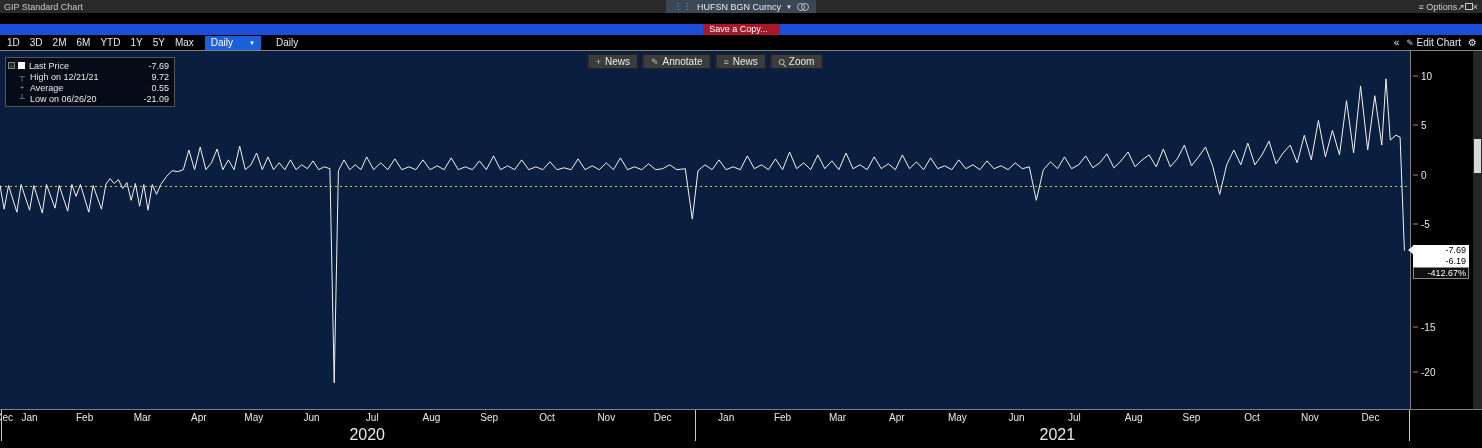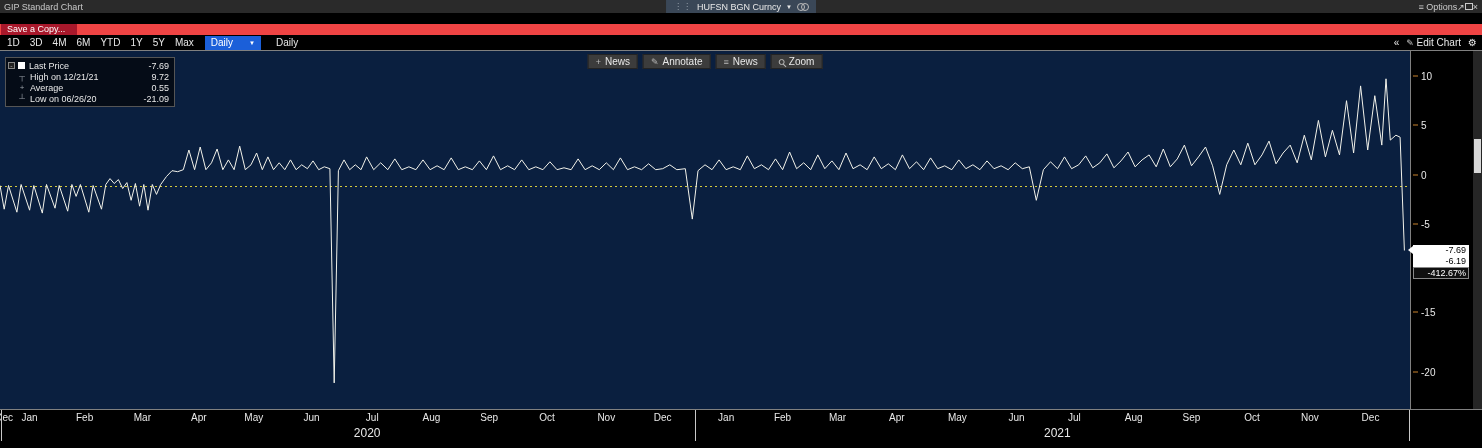--- a/index.html
+++ b/index.html
@@ -18,21 +18,21 @@
   .caret { font-size:6px; }
   .link-icon { display:inline-block; width:11px; height:7px; position:relative; }
   .link-icon::before,.link-icon::after { content:""; position:absolute; top:0; width:6px; height:6px;
     border:1px solid #bbb; border-radius:50%; }
   .link-icon::before { left:0; } .link-icon::after { left:4px; }
   .title-right { margin-left:auto; display:flex; align-items:center; gap:0; font-size:9px; color:#ccc; }
   .title-right > span { cursor:default; }
   .win-box { width:8px; height:7px; border:1px solid #ccc; display:inline-block; }
   
   .gapbar { height:11px; background:#000; }
-  .savebar { height:11px; background:#ef4444; display:flex; }
+  .savebar { height:11px; background:#1d4ed8; display:flex;justify-content:center; }
   .save-btn { background:#a8182b; color:#fff; font-size:9px; border:none; margin-left:1px;
     padding:0 12px 1px 6px; height:11px; line-height:10px; font-family:inherit; cursor:default; }
   
   .toolbar { height:15px; background:#000; display:flex; align-items:center; font-size:10px;
     color:#e8e8e8; padding-left:2px; }
   .periods { display:flex; }
   .tbtn { padding:0 5px; cursor:default; white-space:nowrap; }
   .freq { background:#1b5fd9; color:#fff; padding:0 6px; margin-left:6px; display:flex;
     align-items:center; gap:16px; height:14px; cursor:default; }
   .table-btn { margin-left:10px; }
@@ -68,21 +68,21 @@
   .pc-box.arrow::before { content:""; position:absolute; left:-5px; top:1px;
     border-top:4px solid transparent; border-bottom:4px solid transparent; border-right:5px solid #fff; }
   .pc-pct { background:#101010; color:#fff; border:1px solid #888; padding:0 2px; line-height:10px; }
   
   .scrollbar { width:10px; background:#262626; border-left:1px solid #000; position:relative; flex:none; }
   .scroll-handle { position:absolute; left:1px; top:88px; width:7px; height:34px; background:#d8d8d8; }
   
   .axis-strip { position:relative; width:1410px; }
   .x-months { position:relative; height:15px; font-size:10px; }
   .month { position:absolute; top:2px; transform:translateX(-50%); color:#e8e8e8; white-space:nowrap; }
-  .x-years { position:relative; height:16px; font-size:12px;margin-left:27px; }
+  .x-years { position:relative; height:16px; font-size:16px;margin-left:27px; }
   .year { position:absolute; top:1px; transform:translateX(-50%); color:#e8e8e8; }
   .separator { position:absolute; top:0; width:1px; height:31px; background:#c8c8c8; }
   .bottom-strip { height:7px; background:#000; }
 </style>
 </head>
 <body>
 
 <div class="screen">
 
   <div class="titlebar">
@@ -104,21 +104,21 @@
   <div class="gapbar"></div>
 
   <div class="savebar">
     <button class="save-btn">Save a Copy...</button>
   </div>
 
   <div class="toolbar">
     <span class="periods">
         <span class="tbtn">1D</span>
         <span class="tbtn">3D</span>
-        <span class="tbtn">4M</span>
+        <span class="tbtn">2M</span>
         <span class="tbtn">6M</span>
         <span class="tbtn">YTD</span>
         <span class="tbtn">1Y</span>
         <span class="tbtn">5Y</span>
         <span class="tbtn">Max</span>
       </span>
     <span class="freq">
       <span>Daily</span>
       <span class="caret">▼</span>
     </span>
@@ -199,21 +199,21 @@
           <span>0</span>
         </div>
         <div class="ytick" style="top: 173px;">
           <span class="ydash"></span>
           <span>-5</span>
         </div>
         <div class="ytick" style="top: 222.334px;">
           <span class="ydash"></span>
           <span>-10</span>
         </div>
-        <div class="ytick" style="top: 261px;">
+        <div class="ytick" style="top: 276px;">
           <span class="ydash"></span>
           <span>-15</span>
         </div>
         <div class="ytick" style="top: 321.001px;">
           <span class="ydash"></span>
           <span>-20</span>
         </div>
       </div>
     <div class="scrollbar">
       <div class="scroll-handle"></div>

